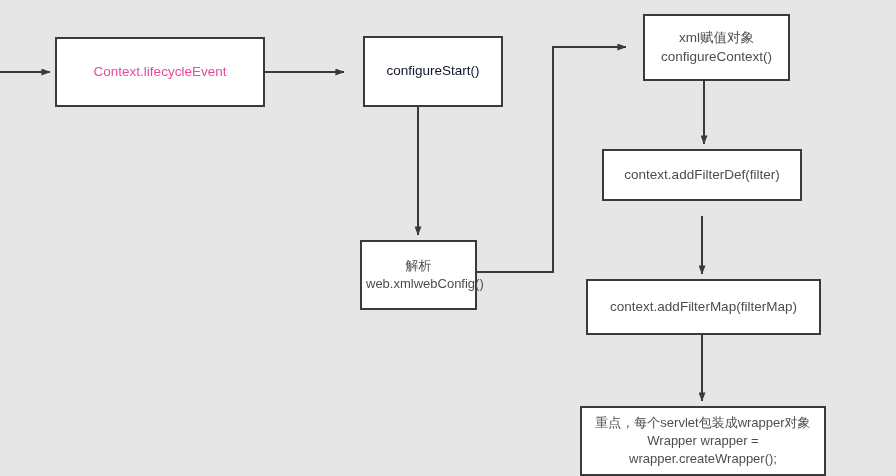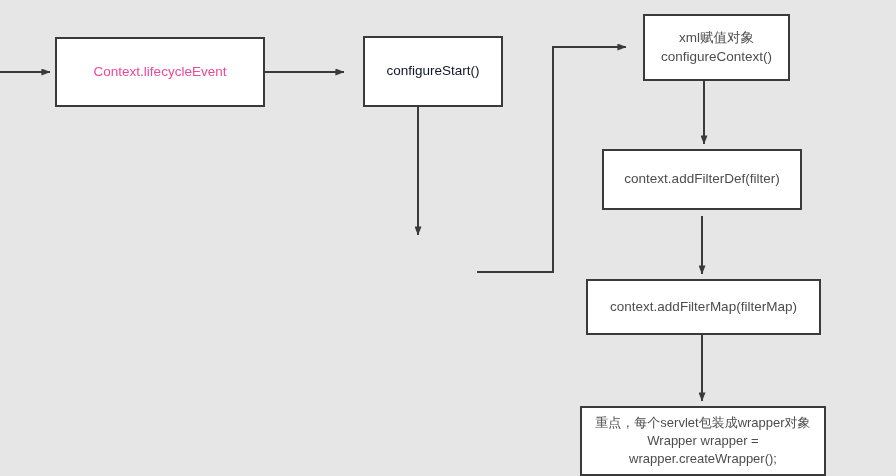--- a/index.html
+++ b/index.html
@@ -75,27 +75,31 @@
   </svg>
 
   <div class="node" style="left: 55px; top: 37px; width: 210px; height: 70px; background: rgb(255, 255, 255); border-color: rgb(58, 58, 58); color: #ec4899;">
     <span class="node-label">Context.lifecycleEvent</span>
   </div>
 
   <div class="node" style="left: 363px; top: 36px; width: 140px; height: 71px; background: rgb(255, 255, 255); border-color: rgb(58, 58, 58); color: #0f172a;">
     <span class="node-label">configureStart()</span>
   </div>
 
+  <div class="node small" style="left: 360px; top: 240px; width: 117px; height: 70px; background: rgb(255, 255, 255); border-color: rgb(58, 58, 58); color: rgb(77, 77, 77);">
+    <span class="node-label">解析
+web.xmlwebConfig()</span>
+  </div>
 
   <div class="node" style="left: 631px; top: 14px; width: 147px; height: 67px; background: rgb(255, 255, 255); border-color: rgb(58, 58, 58); color: rgb(77, 77, 77); margin-left: 12px;">
     <span class="node-label">xml赋值对象
 configureContext()</span>
   </div>
 
-  <div class="node" style="left: 602px; top: 149px; width: 200px; height: 61px; background: rgb(255, 255, 255); border-color: rgb(58, 58, 58); color: rgb(77, 77, 77);">
+  <div class="node" style="left: 602px; top: 149px; width: 200px; height: 52px; background: rgb(255, 255, 255); border-color: rgb(58, 58, 58); color: rgb(77, 77, 77);">
     <span class="node-label">context.addFilterDef(filter)</span>
   </div>
 
   <div class="node" style="left: 586px; top: 279px; width: 235px; height: 56px; background: rgb(255, 255, 255); border-color: rgb(58, 58, 58); color: rgb(77, 77, 77);">
     <span class="node-label">context.addFilterMap(filterMap)</span>
   </div>
 
   <div class="node small" style="left: 580px; top: 406px; width: 246px; height: 70px; background: rgb(255, 255, 255); border-color: rgb(58, 58, 58); color: rgb(77, 77, 77);">
     <span class="node-label">重点，每个servlet包装成wrapper对象
 Wrapper wrapper =

